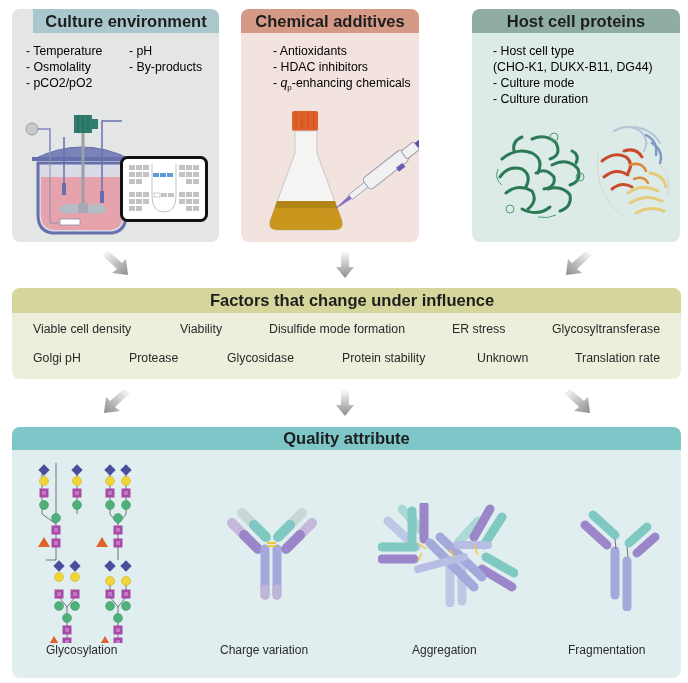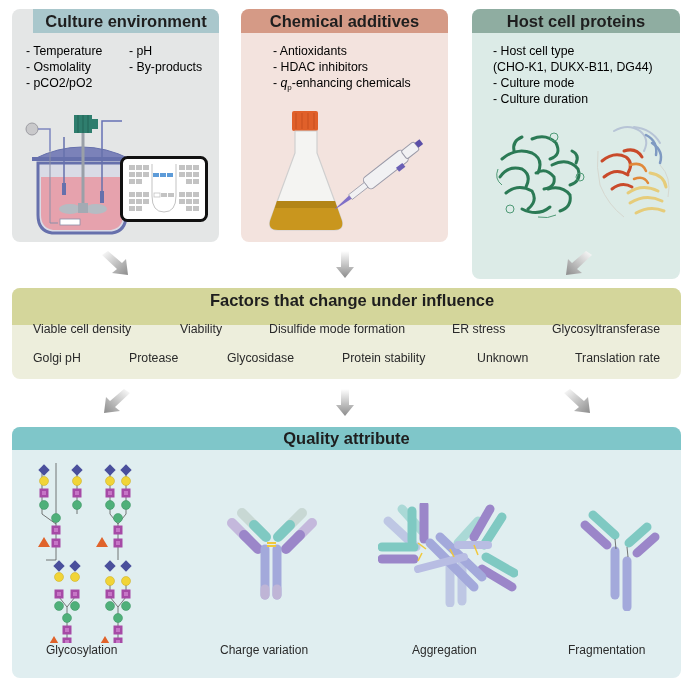--- a/index.html
+++ b/index.html
@@ -4,27 +4,27 @@
 <style>
   html, body { margin:0; padding:0; background:#ffffff; }
   body { width:688px; height:683px; position:relative; overflow:hidden; font-family:"Liberation Sans", sans-serif; color:#222; }
   .panel { position:absolute; border-radius:8px; overflow:hidden; }
   .panel-head { height:24px; line-height:24px; text-align:center; font-weight:bold; font-size:16.5px; color:#1e1e1e; }
   .list { position:absolute; font-size:12.3px; line-height:16px; color:#000000; }
   .list div { white-space:nowrap; }
 
   #p-culture { left:12px; top:9px; width:207px; height:233px; background:#e4e6e6; }
   #p-culture .panel-head { background:#a9c7cc;margin-left:21px; }
-  #p-chem { left:241px; top:9px; width:207px; height:233px; background:#f3e3de;border-radius:8px; }
+  #p-chem { left:241px; top:9px; width:178px; height:233px; background:#f3e3de;border-radius:8px; }
   #p-chem .panel-head { background:#d59a86; }
-  #p-host { left:472px; top:9px; width:208px; height:270px; background:#dcebe7; }
+  #p-host { left:472px; top:9px; width:208px; height:233px; background:#dcebe7; }
   #p-host .panel-head { background:#8fada1; }
 
   #p-factors { left:12px; top:288px; width:669px; height:91px; background:#edeedc; }
-  #p-factors .panel-head { background:#d4d69b; height:37px; line-height:25px; font-family:"Liberation Sans", sans-serif; font-stretch:condensed;padding-left:11px; }
+  #p-factors .panel-head { background:#d4d69b; height:25px; line-height:25px; font-family:"Liberation Sans", sans-serif; font-stretch:condensed;padding-left:11px; }
   .frow { position:absolute; left:0; width:669px; font-size:12.3px; color:#2a2a2a; }
   .frow span { position:absolute; white-space:nowrap; }
 
   #p-quality { left:12px; top:427px; width:669px; height:251px; background:#e0eef0; }
   #p-quality .panel-head { background:#7fc6c9; height:23px; line-height:23px; }
   .qlabel { position:absolute; font-size:12px; color:#2a2a2a; white-space:nowrap; }
 
   .arrow { position:absolute; }
   svg { display:block; }
 </style>

